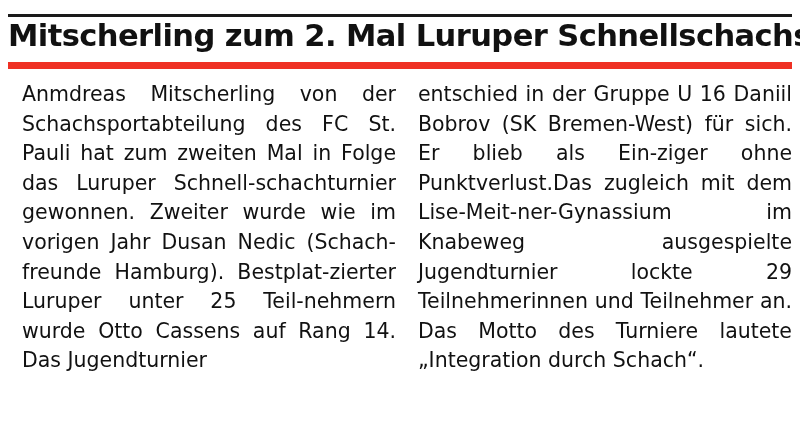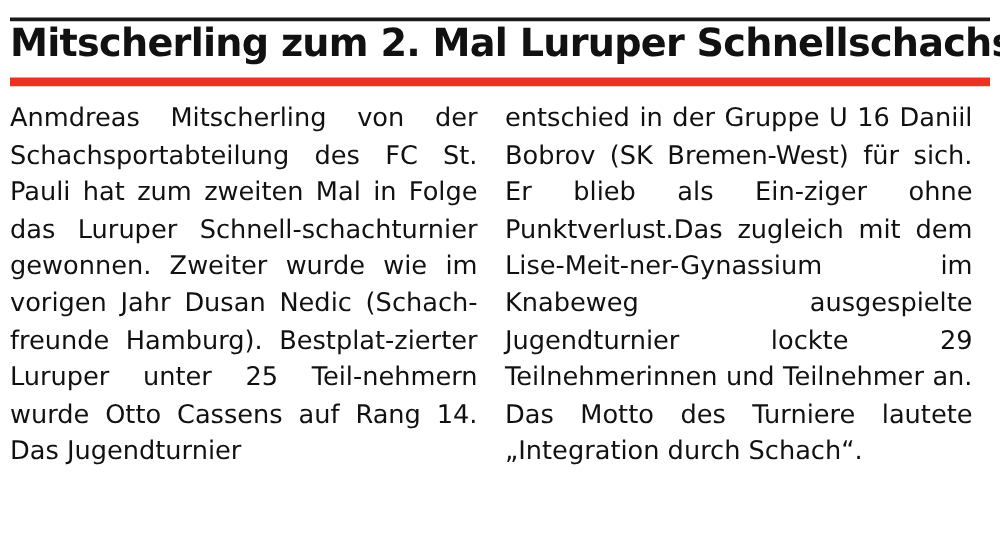--- a/index.html
+++ b/index.html
@@ -53,20 +53,21 @@
     background: #ef3124;
   }
   .columns {
     position: absolute;
     left: 8px;
     right: 8px;
     top: 80px;
     bottom: 6px;
     display: flex;
     gap: 22px;
+    justify-content: flex-end;
   }
   .col {
     width: 374px;
     flex: 0 0 374px;
   }
   .col p {
     margin: 0;
     font-family: "DejaVu Sans", sans-serif;
     font-size: 20.5px;
     line-height: 29.6px;

